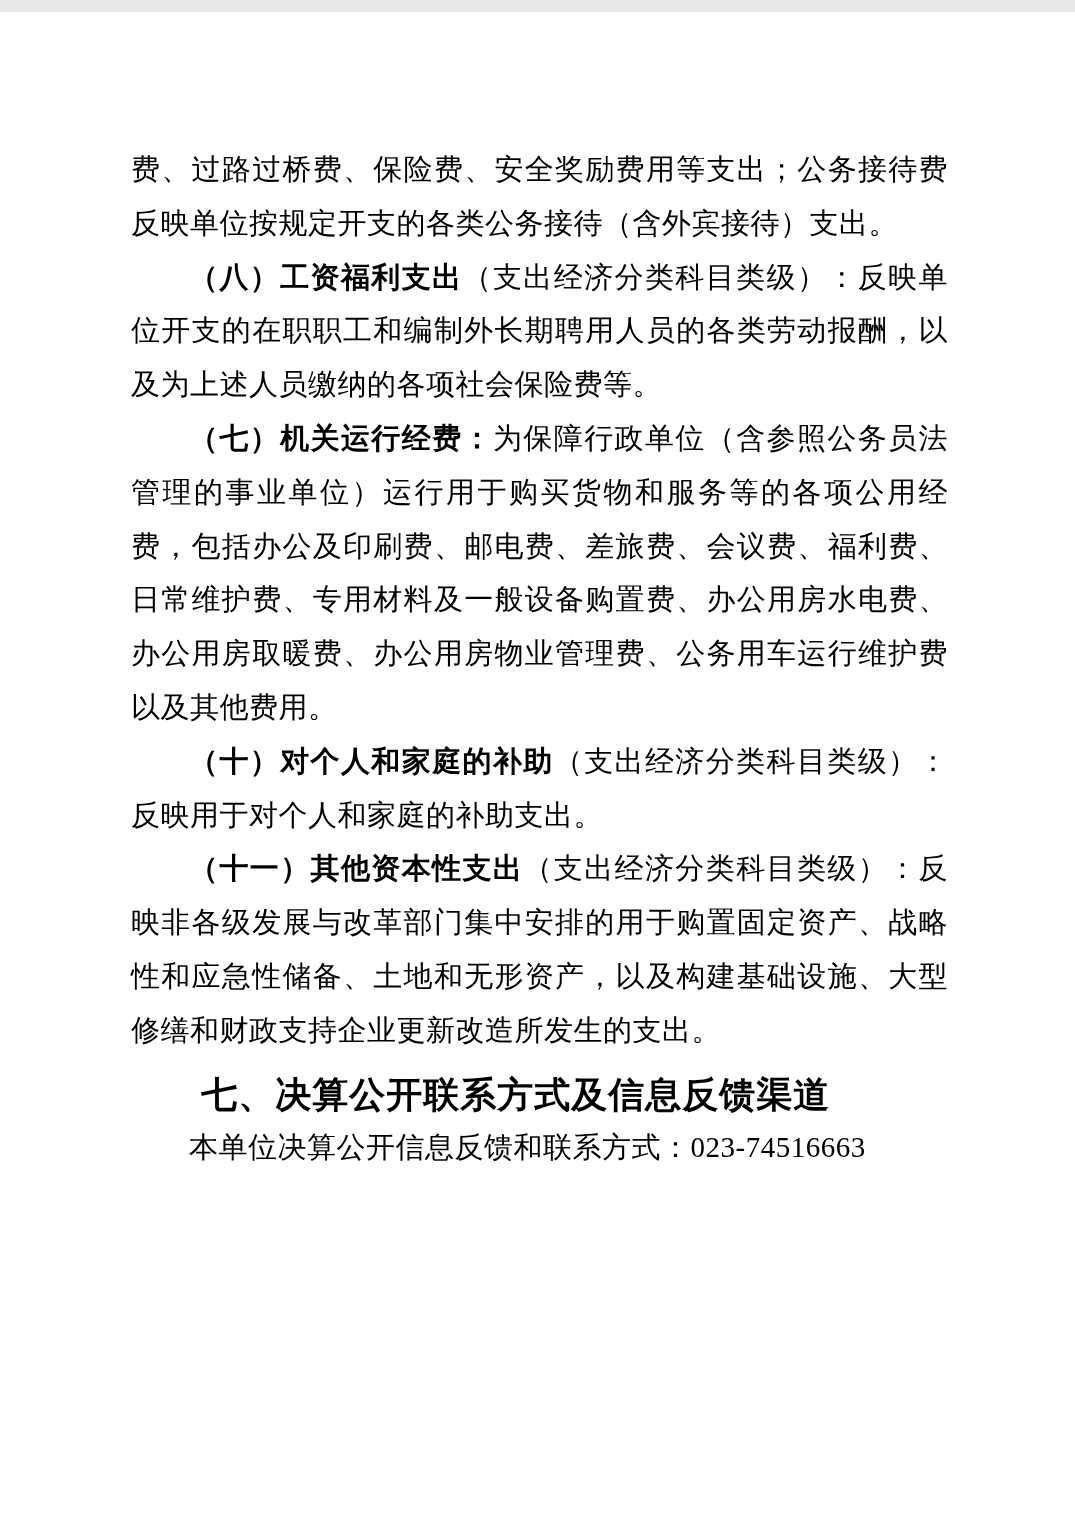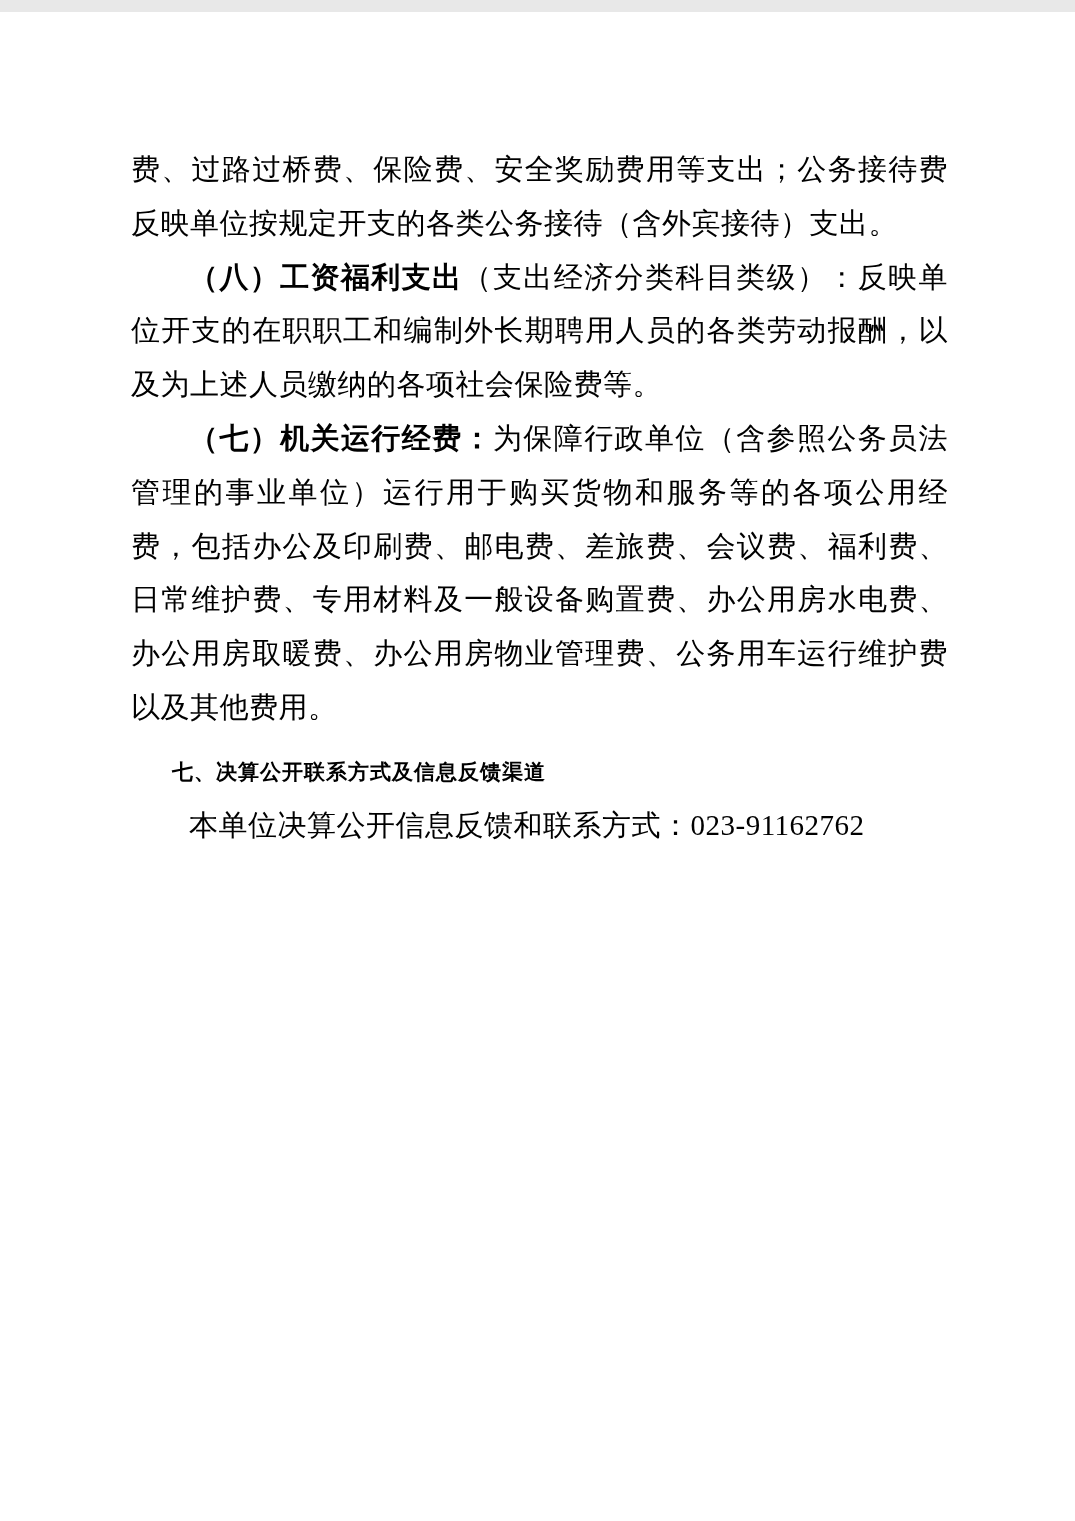--- a/index.html
+++ b/index.html
@@ -37,21 +37,21 @@
     text-indent: 0;
   }
   .lead {
     font-weight: bold;
   }
   .heading {
     margin: 10px 0 0 0;
     padding: 0;
     font-family: "Liberation Sans", "DejaVu Sans", sans-serif;
     font-weight: bold;
-    font-size: 21px;
+    font-size: 36px;
     line-height: 53.8px;
     text-indent: 1.95em;
     text-align: left;
     letter-spacing: 1px;
   }
   .contact {
     text-align: left;
   }
 </style>
 </head>
@@ -60,20 +60,22 @@
 <div class="page">
   <div class="content">
 
     <p class="para no-indent"><span>费、过路过桥费、保险费、安全奖励费用等支出；公务接待费反映单位按规定开支的各类公务接待（含外宾接待）支出。</span></p>
 
     <p class="para"><span class="lead">（八）工资福利支出</span><span>（支出经济分类科目类级）：反映单位开支的在职职工和编制外长期聘用人员的各类劳动报酬，以及为上述人员缴纳的各项社会保险费等。</span></p>
 
     <p class="para"><span class="lead">（七）机关运行经费：</span><span>为保障行政单位（含参照公务员法管理的事业单位）运行用于购买货物和服务等的各项公用经费，包括办公及印刷费、邮电费、差旅费、会议费、福利费、日常维护费、专用材料及一般设备购置费、办公用房水电费、办公用房取暖费、办公用房物业管理费、公务用车运行维护费以及其他费用。</span></p>
 
 
+    <p class="para"><span class="lead">（十）对个人和家庭的补助</span><span>（支出经济分类科目类级）：反映用于对个人和家庭的补助支出。</span></p>
 
+    <p class="para"><span class="lead">（十一）其他资本性支出</span><span>（支出经济分类科目类级）：反映非各级发展与改革部门集中安排的用于购置固定资产、战略性和应急性储备、土地和无形资产，以及构建基础设施、大型修缮和财政支持企业更新改造所发生的支出。</span></p>
 
     <h2 class="heading">七、决算公开联系方式及信息反馈渠道</h2>
 
-    <p class="para contact"><span>本单位决算公开信息反馈和联系方式：023-91162762</span></p>
+    <p class="para contact"><span>本单位决算公开信息反馈和联系方式：023-74516663</span></p>
 
   </div>
 </div>
 
 </body></html>

